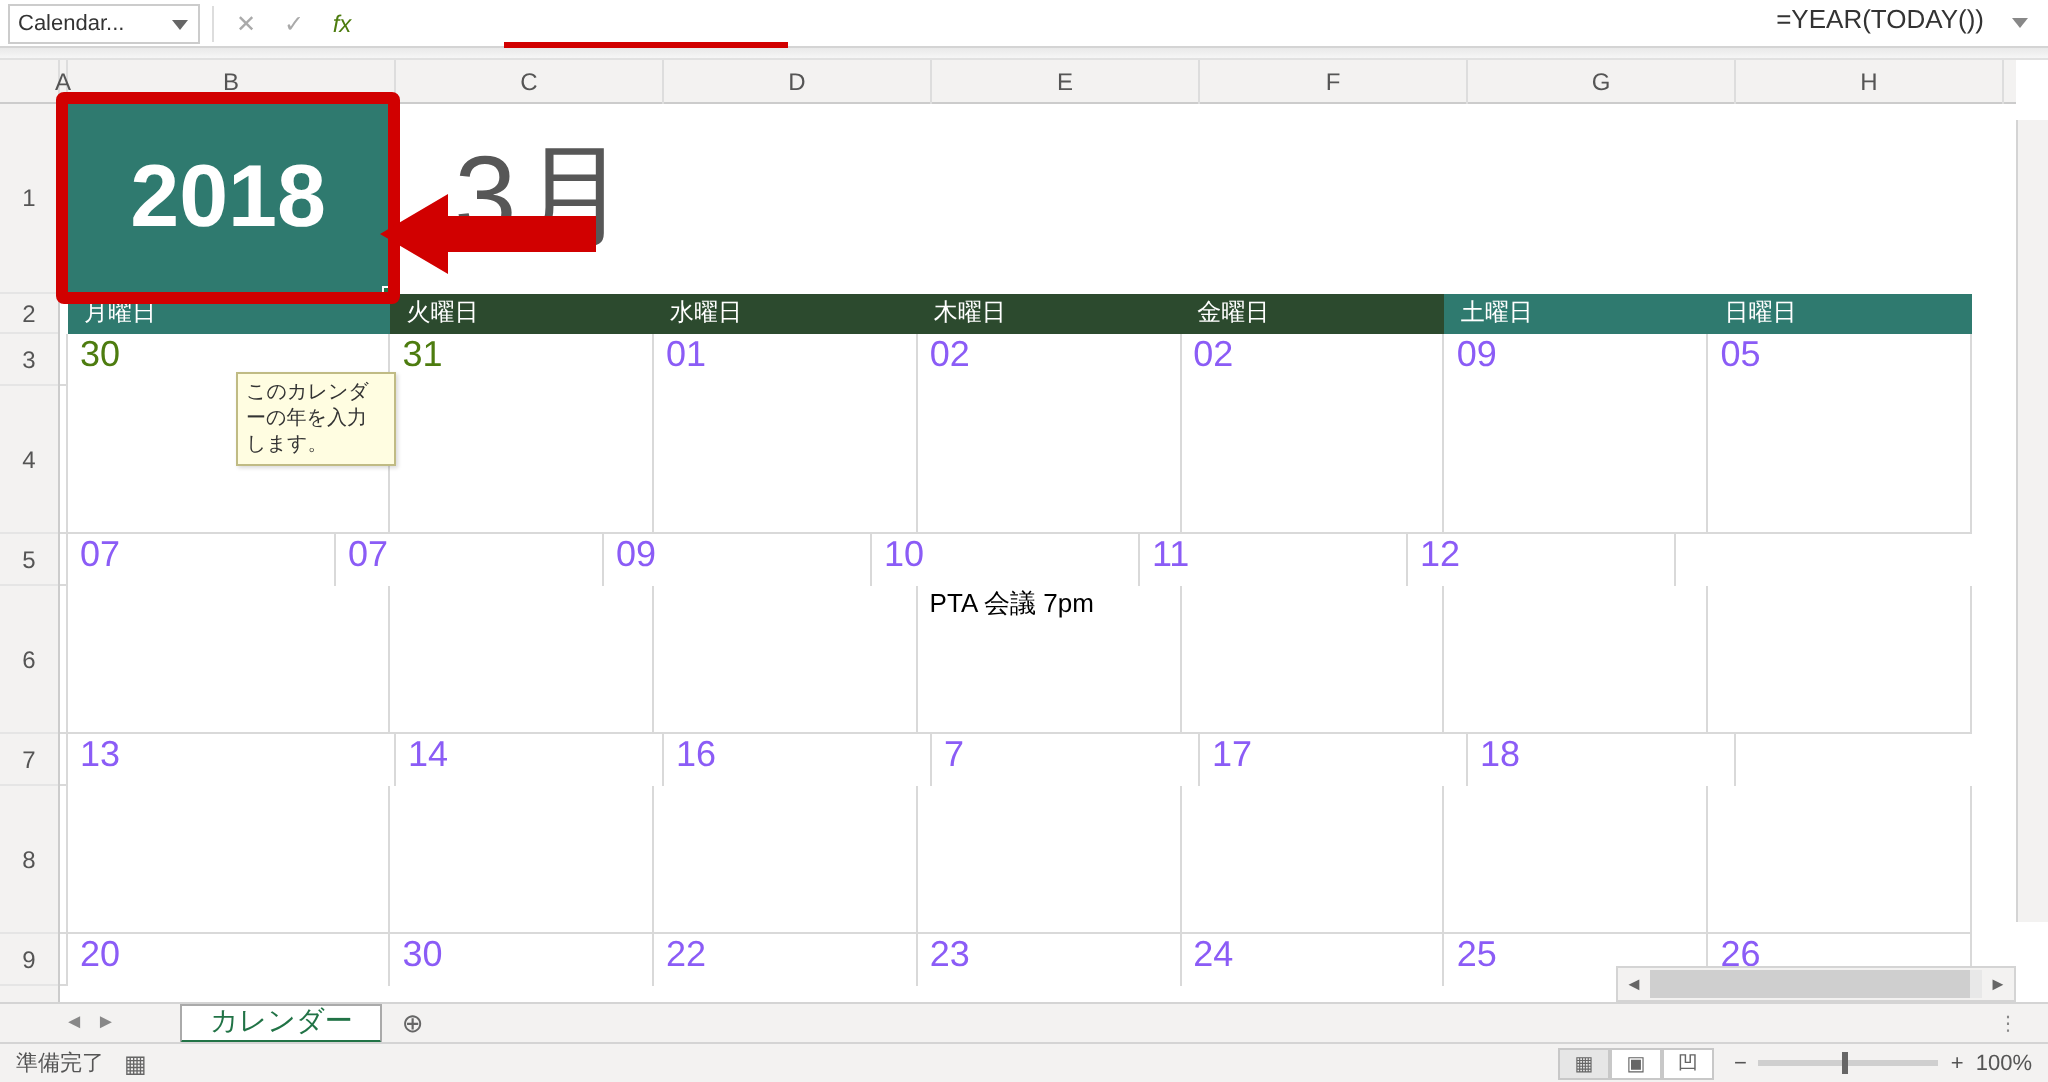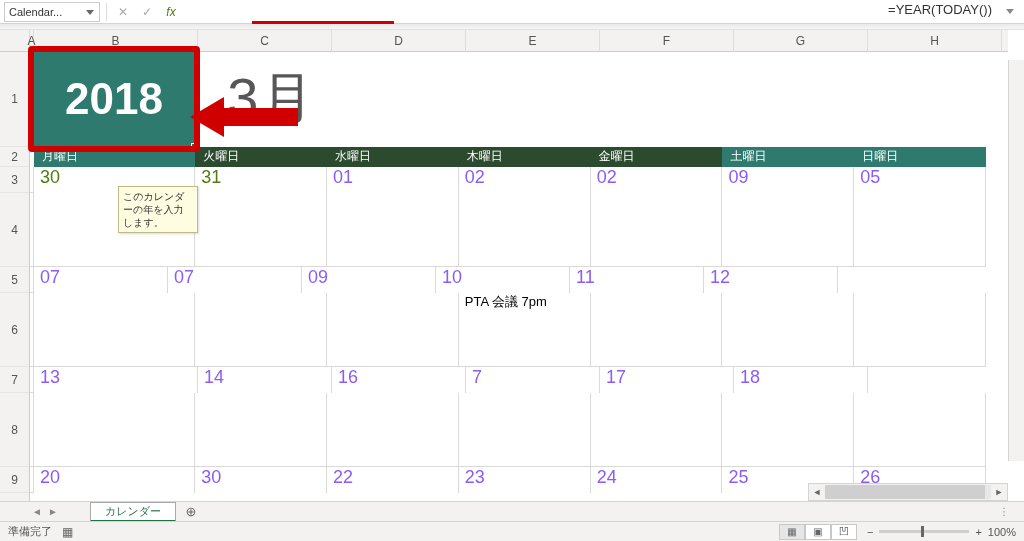--- a/index.html
+++ b/index.html
@@ -68,21 +68,21 @@
 .border-grid .sheet-cell { border-right: 1px solid #d9d9d9; border-bottom: 1px solid #d9d9d9; }
 .date-top { border-bottom: none !important; }
 
 
 .tooltip { position: absolute; left: 118px; top: 156px; width: 80px; background: #fffde1; border: 1px solid #c0bb84; font-size: 10px; line-height: 1.3; padding: 3px 4px; color: #333; z-index: 8; box-shadow: 1px 1px 2px rgba(0,0,0,.15); }
 
 
 .tab-bar { position: absolute; left: 0; right: 0; bottom: 20px; height: 20px; background: #f3f2f1; border-top: 1px solid #d4d4d4; display: flex; align-items: center; }
 .tab-nav { width: 90px; display: flex; align-items: center; justify-content: center; gap: 6px; color: #888; }
 .tab-nav span { font-size: 10px; }
-.sheet-tab { height: 20px; padding: 0 14px; background: #fff; border: 1px solid #aaa; border-bottom: 2px solid #217346; font-size: 11px; color: #217346; display: flex; align-items: center; }
+.sheet-tab { height: 20px; padding: 0 14px; background: #fff; border: 1px solid #aaa; border-bottom: 2px solid #217346; font-size: 14px; color: #217346; display: flex; align-items: center; }
 .add-tab { width: 22px; height: 18px; display: flex; align-items: center; justify-content: center; color: #666; border: 1px solid transparent; margin-left: 4px; }
 .add-tab::before { content: "⊕"; font-size: 13px; }
 .tab-spacer { flex: 1; }
 .tab-scroll { width: 40px; display: flex; align-items: center; justify-content: space-around; color: #888; font-size: 10px; }
 
 
 .hscroll { position: absolute; right: 16px; bottom: 20px; width: 200px; height: 18px; background: #f3f2f1; border: 1px solid #d4d4d4; display: flex; align-items: center; }
 .hscroll .btn { width: 16px; height: 16px; display: flex; align-items: center; justify-content: center; color: #666; font-size: 9px; }
 .hscroll .track { flex: 1; height: 14px; background: #e8e8e8; position: relative; }
 .hscroll .thumb { position: absolute; left: 0; top: 0; bottom: 0; width: 160px; background: #cfcfcf; }

